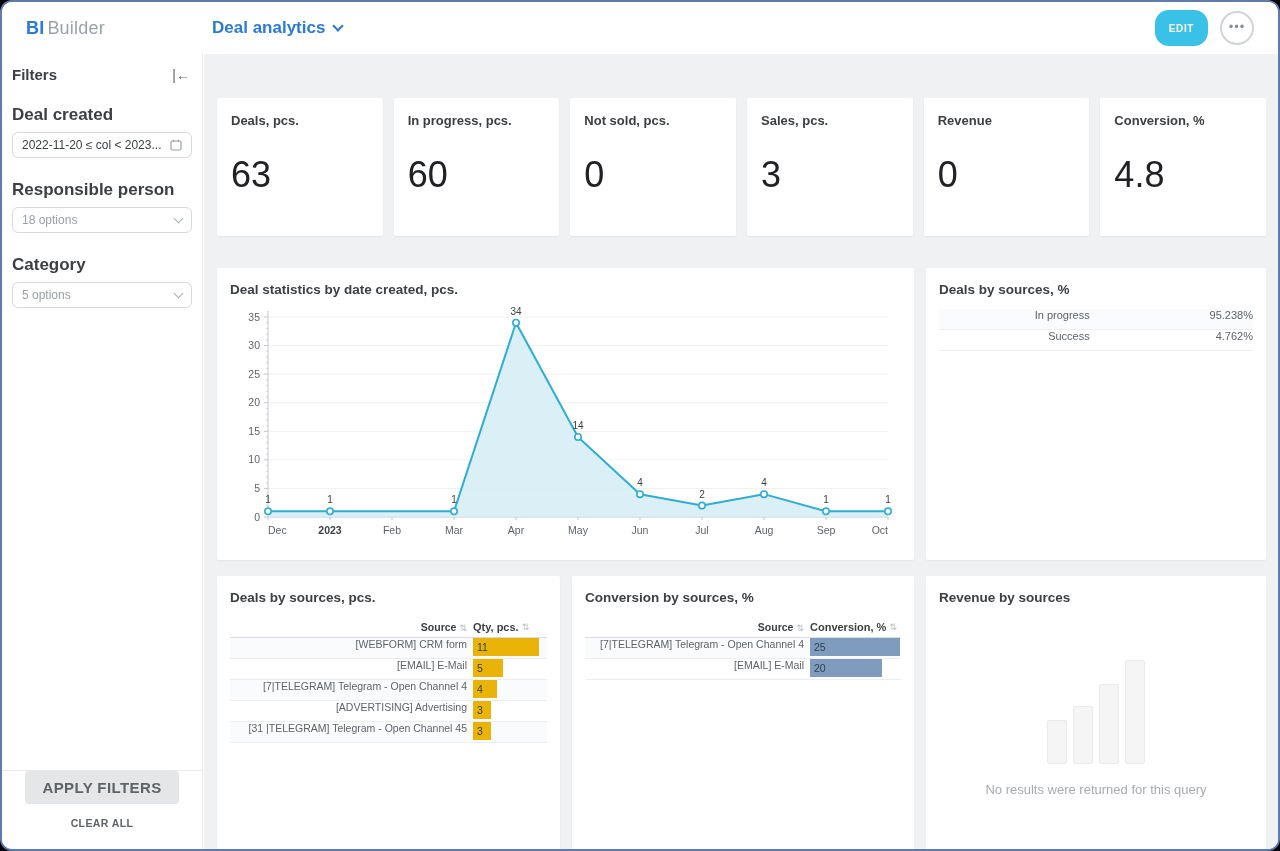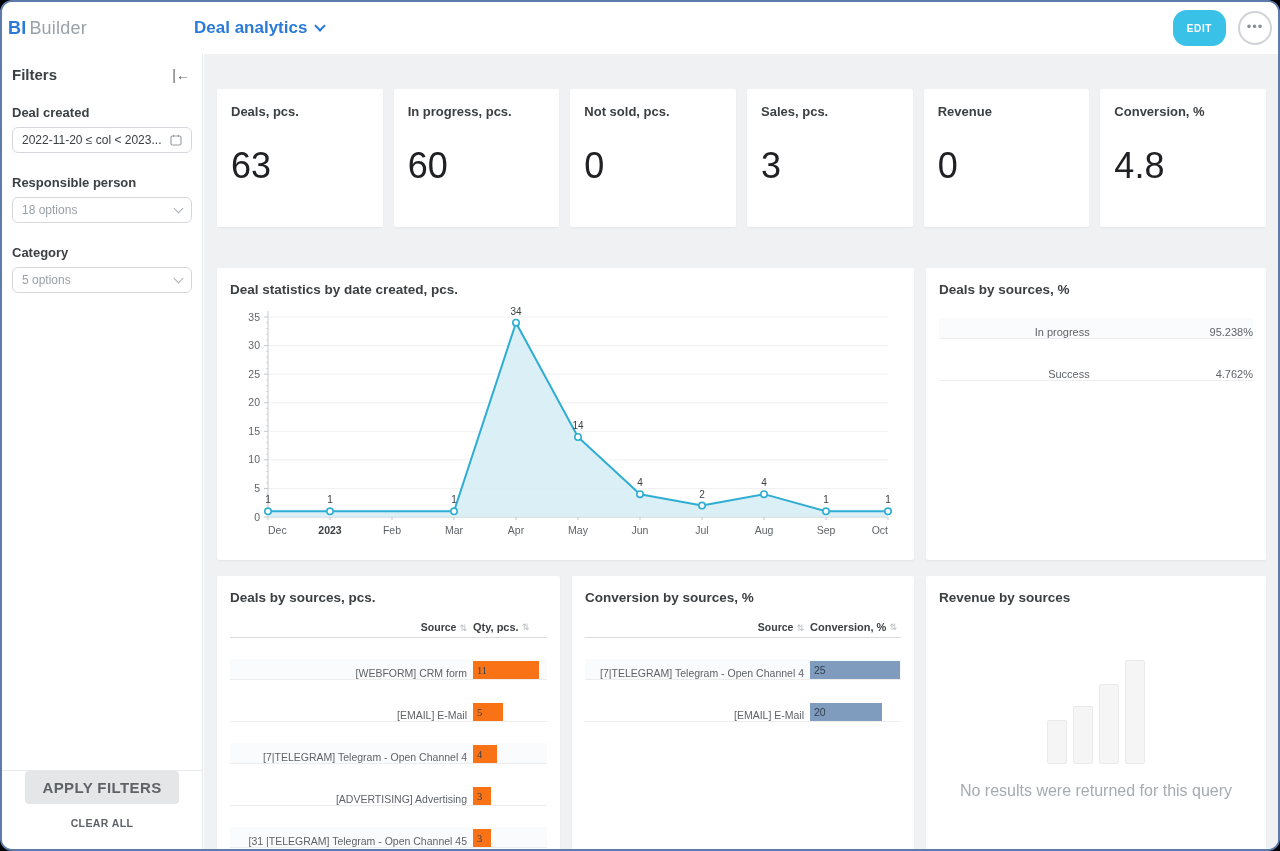--- a/index.html
+++ b/index.html
@@ -1,86 +1,86 @@
 <!DOCTYPE html>
 <html><head>
 <meta charset="utf-8">
 <style>
   html,body{margin:0;padding:0;background:#000;}
   *{box-sizing:border-box;font-family:"Liberation Sans","DejaVu Sans",sans-serif;}
   .window{position:relative;width:1280px;height:851px;background:#fff;border:2px solid #5e7cab;
           border-radius:12px;overflow:hidden;}
   
-  .topbar{position:absolute;top:0;left:0;right:0;height:52px;background:#fff;display:flex;align-items:center;padding:0 6px;}
+  .topbar{position:absolute;top:0;left:0;right:0;height:52px;background:#fff;display:flex;align-items:center;padding:0 24px;}
   .logo{width:186px;font-size:18px;letter-spacing:.2px;}
   .logo .bi{color:#2b7ad5;font-weight:700;}
   .logo .builder{color:#9aa1a8;font-weight:500;margin-left:3px;}
   .dash-title{display:flex;align-items:center;gap:9px;color:#2b7ad5;font-size:17px;font-weight:700;cursor:pointer;}
   .chev{width:8px;height:8px;border-right:2px solid #2b7ad5;border-bottom:2px solid #2b7ad5;transform:rotate(45deg);margin-top:-5px;}
   .top-actions{margin-left:auto;display:flex;align-items:center;gap:12px;}
   .edit-btn{min-width:52px;height:36px;padding:0 14px;border:none;border-radius:14px;background:#3ac1e8;color:#fff;
             font-size:10px;font-weight:700;letter-spacing:.6px;cursor:pointer;}
   .dots-btn{width:34px;height:34px;border-radius:50%;border:2px solid #d0d3d7;background:#fff;color:#8a8f94;
             font-size:13px;letter-spacing:1px;display:flex;align-items:center;justify-content:center;cursor:pointer;padding-bottom:4px;}
   
   .sidebar{position:absolute;top:52px;left:0;width:201px;bottom:0;background:#fff;border-right:1px solid #e6e8ea;}
   .filters-head{display:flex;justify-content:space-between;align-items:center;margin:12px 12px 0 10px;}
   .filters-title{font-size:15px;font-weight:700;color:#3c4043;}
   .collapse{color:#5f6368;font-size:14px;cursor:pointer;}
   .fgroup{margin:22px 10px 0;}
   .fgroup:first-of-type{margin-top:26px;}
-  .flabel{font-size:13px;font-weight:700;color:#3c4043;margin-bottom:7px;}
+  .flabel{font-size:17px;font-weight:700;color:#3c4043;margin-bottom:7px;}
   .control{height:26px;border:1px solid #d5d8dc;border-radius:6px;background:#fff;display:flex;align-items:center;
            justify-content:space-between;padding:0 9px;font-size:12px;color:#3c4043;cursor:pointer;}
   .control.ph{color:#9aa0a6;}
   .sel-chev{width:7px;height:7px;border-right:1.5px solid #aab0b6;border-bottom:1.5px solid #aab0b6;transform:rotate(45deg);margin-top:-3px;}
   .cal{flex:none;}
   .side-foot{position:absolute;bottom:0;left:0;right:0;height:79px;border-top:1px solid #e8eaed;text-align:center;}
   .apply-btn{margin-top:0;padding:8px 17px;background:#e4e6e8;border:none;border-radius:4px;
              font-size:15px;font-weight:700;letter-spacing:.4px;color:#5f6368;cursor:pointer;}
   .clear-btn{margin-top:12px;background:none;border:none;font-size:10.5px;font-weight:700;letter-spacing:.4px;color:#5f6368;cursor:pointer;}
   
   .main{position:absolute;top:52px;left:202px;right:0;bottom:0;background:#f0f1f3;overflow:hidden;}
   .panel{background:#fff;border-radius:2px;box-shadow:0 1px 2px rgba(0,0,0,.05);padding:14px 13px;}
   .ptitle{font-size:13.5px;font-weight:700;color:#3c4043;}
-  .kpi-row{position:absolute;top:35px;left:13px;right:12px;height:138px;display:flex;gap:11px;}
+  .kpi-row{position:absolute;top:44px;left:13px;right:12px;height:138px;display:flex;gap:11px;}
   .kpi{flex:1;padding:15px 14px;}
   .kpi-label{font-size:13px;font-weight:700;color:#3c4043;}
   .kpi-value{font-size:36px;font-weight:400;color:#202124;margin-top:26px;}
   .row2{position:absolute;top:214px;left:13px;right:12px;height:292px;display:flex;gap:12px;}
   .panel-line{width:697px;flex:none;}
   .panel-statuses{flex:1;}
   .row3{position:absolute;top:522px;left:13px;right:12px;height:342px;display:flex;gap:12px;}
   .panel-sources{width:343px;flex:none;}
   .panel-conversion{width:342px;flex:none;}
   .panel-revenue{flex:1;}
   
   .chart-svg{margin-top:8px;display:block;}
   .tick{font-size:10.5px;fill:#5f6368;}
   .tick.bold{font-weight:700;fill:#3c4043;}
   .dlabel{font-size:10px;fill:#3c4043;}
   
   .dtable{margin-top:12px;font-size:11px;color:#5f6368;}
   .thead{display:flex;align-items:center;height:21px;border-bottom:1px solid #dadce0;font-weight:700;color:#3c4043;}
-  .trow{display:flex;align-items:flex-end;height:21px;border-bottom:1px solid #ededee;margin-top:21px;}
+  .trow{display:flex;align-items:flex-start;height:21px;border-bottom:1px solid #ededee;}
   .trow:nth-child(odd){background:#fafbfc;}
   .sort{font-size:9px;color:#b6bbc1;margin-left:3px;font-weight:400;}
   .c-status{width:48%;text-align:right;}
   .c-deals{width:52%;text-align:right;}
   .c-src{width:243px;text-align:right;padding-right:6px;font-size:10.5px;}
   .c-src-cv{width:225px;text-align:right;padding-right:6px;font-size:10.5px;}
   .c-bar{flex:1;display:flex;align-items:center;}
   .bar{height:18px;display:flex;align-items:center;padding-left:4px;font-size:10.5px;color:#33404e;}
-  .bar-blue{background:#f97316;font-family:Liberation Serif, serif;}
+  .bar-blue{background:#eab308;}
   .bar-steel{background:#7f9cbe;}
   
   .empty{display:flex;flex-direction:column;align-items:center;margin-top:54px;}
   .ghost-bars{display:flex;align-items:flex-end;gap:6px;height:105px;}
   .ghost-bars div{width:20px;background:#f5f5f6;border:1px solid #e9eaeb;border-radius:2px;}
-  .empty-text{margin-top:18px;font-size:16px;color:#a6abb0;}
+  .empty-text{margin-top:18px;font-size:13px;color:#a6abb0;}
 </style>
 </head>
 <body>
 
 <div class="window">
 
   <div class="topbar">
     <div class="logo">
       <span class="bi">BI</span><span class="builder">Builder</span>
     </div>

